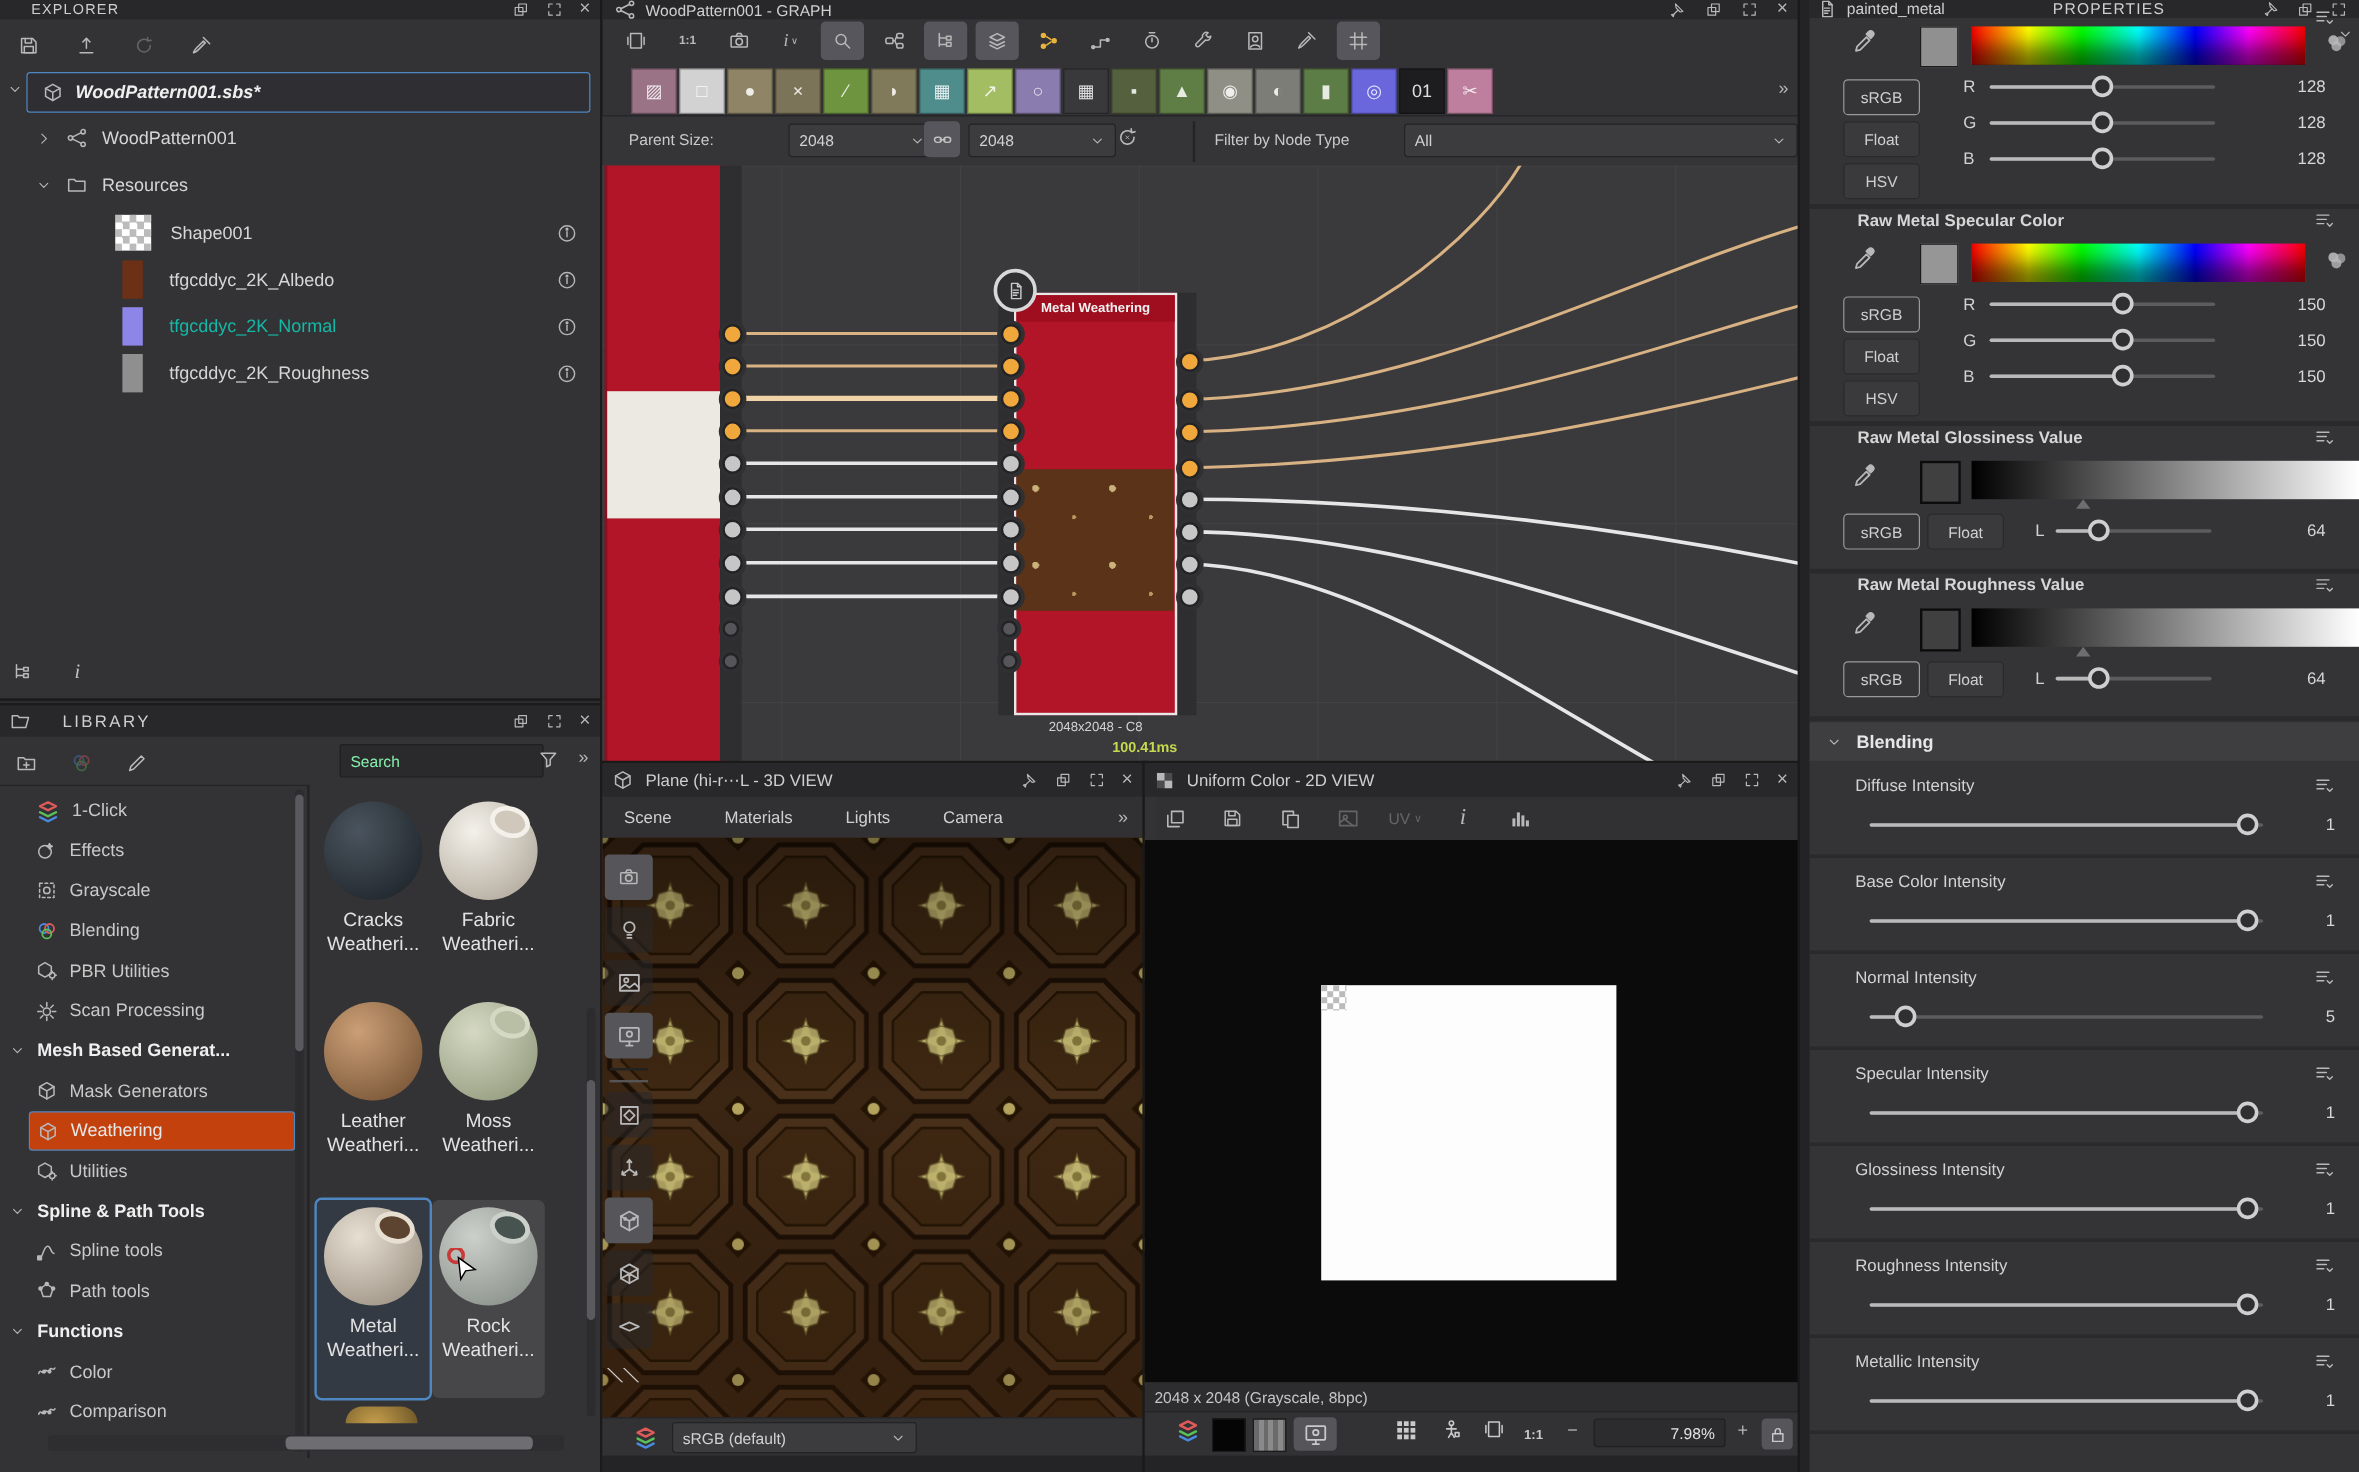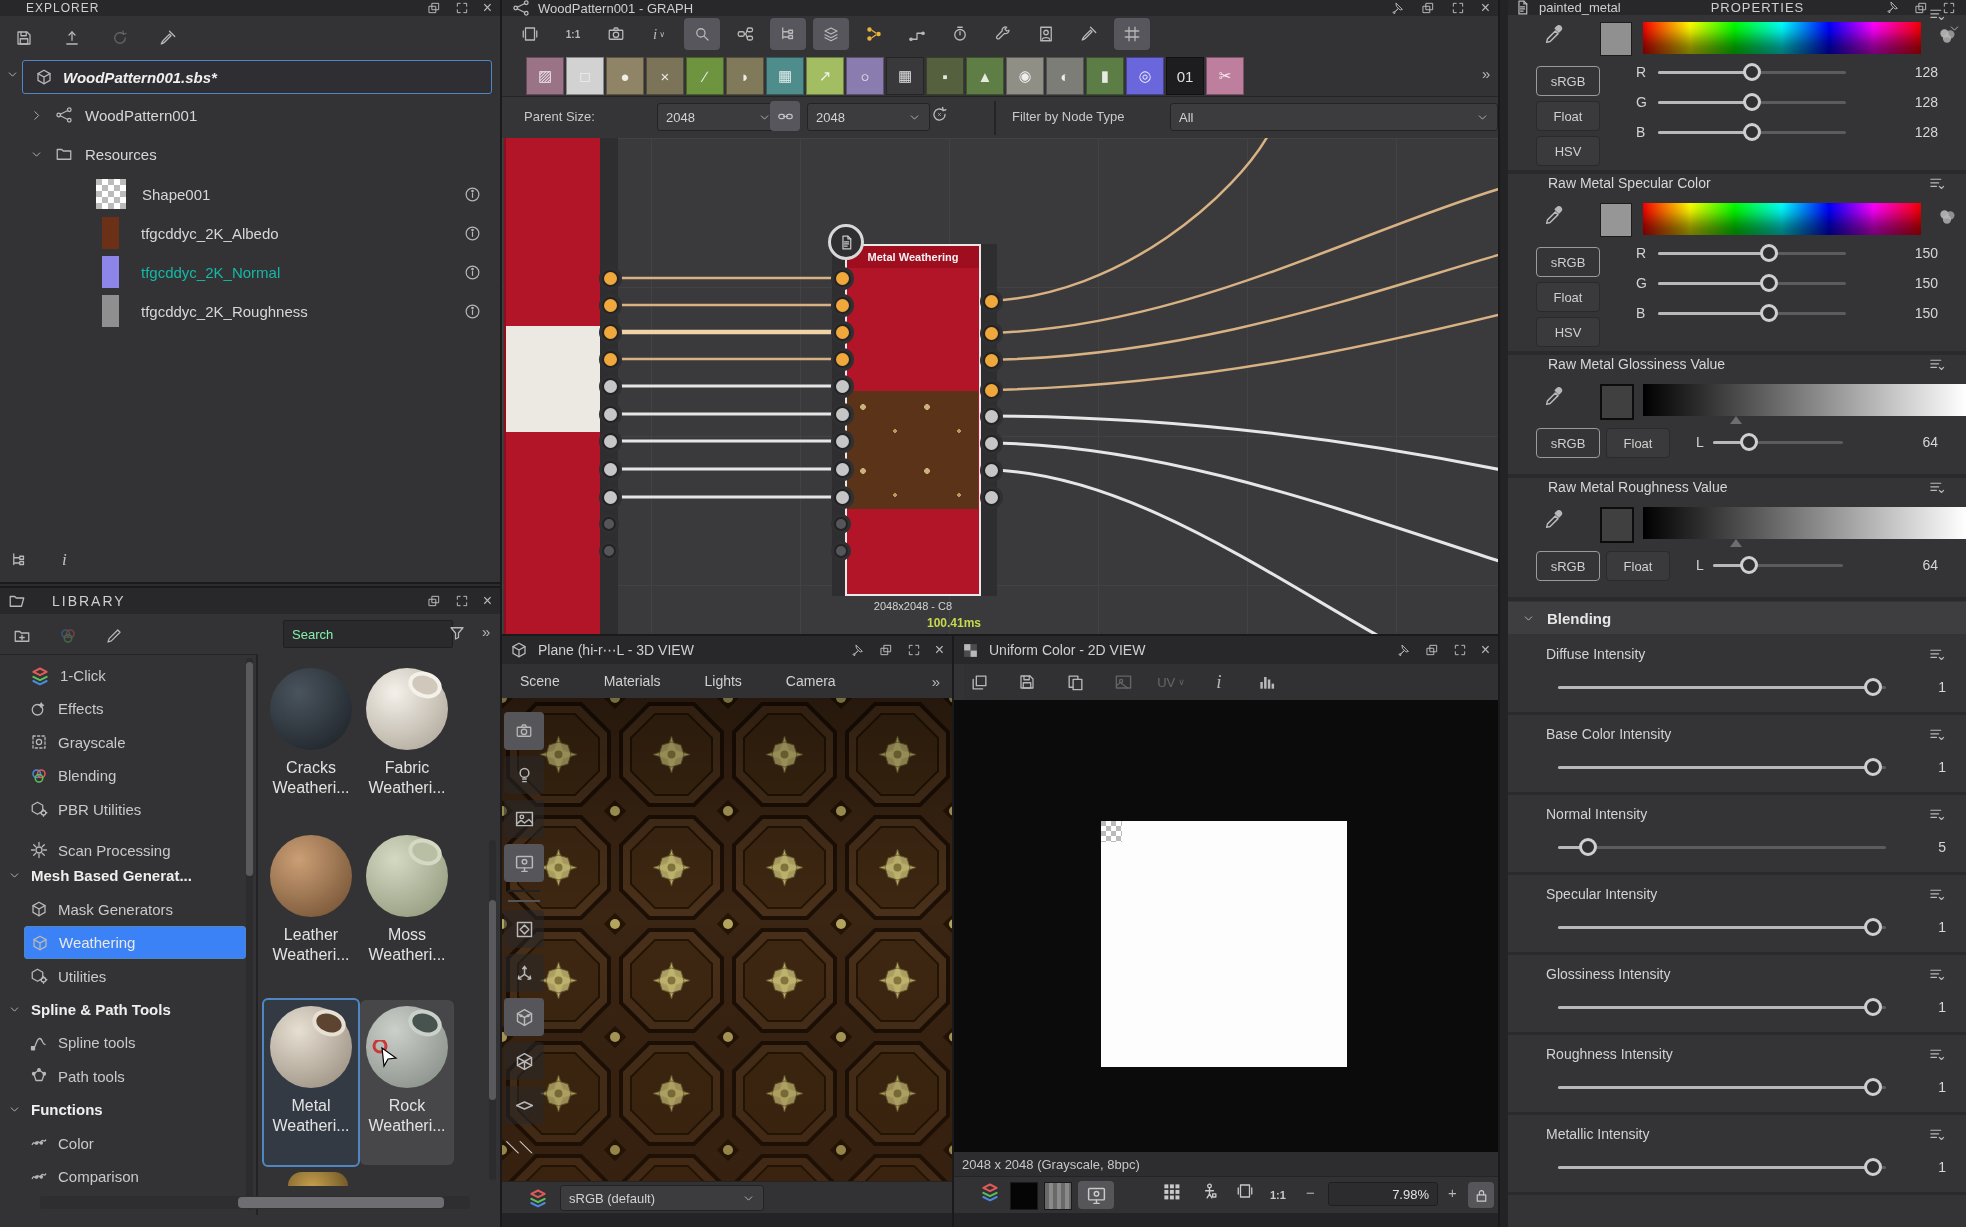--- a/index.html
+++ b/index.html
@@ -28,21 +28,21 @@
   .thlabel{text-align:center;color:#e2e2e2;font-size:16px;line-height:1.25;white-space:pre-line;}
   .modebtn{width:62px;height:28px;border-radius:4px;background:#3a3a3c;border:1px solid #2a2a2c;
            display:flex;align-items:center;justify-content:center;color:#cfcfcf;font-size:13px;}
   .modebtn.on{border:1px solid #9a9a9a;background:#353537;}
   .sld{position:absolute;height:22px;}
   .sld .track{position:absolute;top:10px;height:3px;background:#5c5c5e;border-radius:2px;left:0;right:0;}
   .sld .fill{position:absolute;top:10px;height:3px;background:#b9b9b9;border-radius:2px;left:0;}
   .sld .knob{position:absolute;top:2px;width:18px;height:18px;border-radius:50%;background:#2f2f31;border:3px solid #cfcfcf;box-sizing:border-box;margin-left:-9px;}
   .sval{position:absolute;color:#d6d6d6;font-size:14px;text-align:right;width:40px;}
   .slabel{color:#d2d2d2;font-size:14px;}
-  .sectitle{color:#d6d6d6;font-size:14px;font-weight:normal;}
+  .sectitle{color:#d6d6d6;font-size:14px;font-weight:bold;}
   .sep-h{position:absolute;left:0;right:0;height:4px;background:#2a2a2c;}
   .port{position:absolute;width:13px;height:13px;border-radius:50%;border:2px solid #232325;box-sizing:content-box;box-shadow:0 0 0 3px #303032;}
   .port.o{background:#f0a83c;}
   .port.g{background:#c6c6c6;}
   .port.d{background:#55555a;width:10px;height:10px;}
   .menuitem{color:#d0d0d0;font-size:14px;}
   .glabel{color:#c9c9c9;font-size:13px;white-space:nowrap;}
   .swatch{border:1px solid #1c1c1c;}
   .rainbow{background:linear-gradient(90deg,#f00,#ff0 17%,#0f0 33%,#0ff 50%,#00f 67%,#f0f 83%,#f00);
            box-shadow:inset 0 -26px 18px -10px rgba(0,0,0,.55);}
@@ -313,21 +313,21 @@
         <div class="catrow" style="position: absolute; top: 137.6px; left: 30px;">
           <span class="ico ">
             <svg width="18" height="18" viewBox="0 0 24 24" fill="none" stroke="currentColor" stroke-width="1.7" stroke-linecap="round" stroke-linejoin="round">
               <path d="M10 3l7 4v8l-7 4-7-4V7z"></path>
               <circle cx="18" cy="17" r="3"></circle>
               <path d="M18 13.8v-1.3M18 21.8v-1.3M21.2 17h1.3M13.5 17h1.3"></path>
             </svg>
           </span>
           <span style="color: rgb(201, 201, 201); font-size: 15px;">PBR Utilities</span>
         </div>
-        <div class="catrow" style="position: absolute; top: 171px; left: 30px; align-items: flex-end;">
+        <div class="catrow" style="position: absolute; top: 171px; left: 30px;">
           <span class="ico ">
             <svg width="18" height="18" viewBox="0 0 24 24" fill="none" stroke="currentColor" stroke-width="1.7" stroke-linecap="round" stroke-linejoin="round">
               <circle cx="12" cy="12" r="4"></circle>
               <path d="M12 2v4M12 18v4M2 12h4M18 12h4M4.9 4.9l2.8 2.8M16.3 16.3l2.8 2.8M19.1 4.9l-2.8 2.8M7.7 16.3l-2.8 2.8"></path>
             </svg>
           </span>
           <span style="color: rgb(201, 201, 201); font-size: 15px;">Scan Processing</span>
         </div>
         <div class="catrow" style="position: absolute; top: 204.4px; left: 8px;">
           <span class="ico ">
@@ -339,21 +339,21 @@
         </div>
         <div class="catrow" style="position: absolute; top: 237.8px; left: 30px;">
           <span class="ico ">
             <svg width="18" height="18" viewBox="0 0 24 24" fill="none" stroke="currentColor" stroke-width="1.7" stroke-linecap="round" stroke-linejoin="round">
               <path d="M12 3l8 4.5v9L12 21l-8-4.5v-9z"></path>
               <path d="M12 12l8-4.5M12 12L4 7.5M12 12v9"></path>
             </svg>
           </span>
           <span style="color: rgb(201, 201, 201); font-size: 15px;">Mask Generators</span>
         </div>
-        <div class="catrow" style="position: absolute; top: 271.2px; left: 24px; width: 222px; border: 1px solid rgb(78, 135, 194); border-radius: 3px; background: #3b82f6; padding-left: 6px; box-sizing: border-box;">
+        <div class="catrow" style="position: absolute; top: 271.2px; left: 24px; width: 222px; border: 1px solid rgb(78, 135, 194); border-radius: 3px; background: #c2410c; padding-left: 6px; box-sizing: border-box;">
           <span class="ico ">
             <svg width="18" height="18" viewBox="0 0 24 24" fill="none" stroke="currentColor" stroke-width="1.7" stroke-linecap="round" stroke-linejoin="round">
               <path d="M12 3l8 4.5v9L12 21l-8-4.5v-9z"></path>
               <path d="M12 12l8-4.5M12 12L4 7.5M12 12v9"></path>
             </svg>
           </span>
           <span style="font-size: 15px; color: rgb(232, 232, 232);">Weathering</span>
         </div>
         <div class="catrow" style="position: absolute; top: 304.6px; left: 30px;">
           <span class="ico ">

